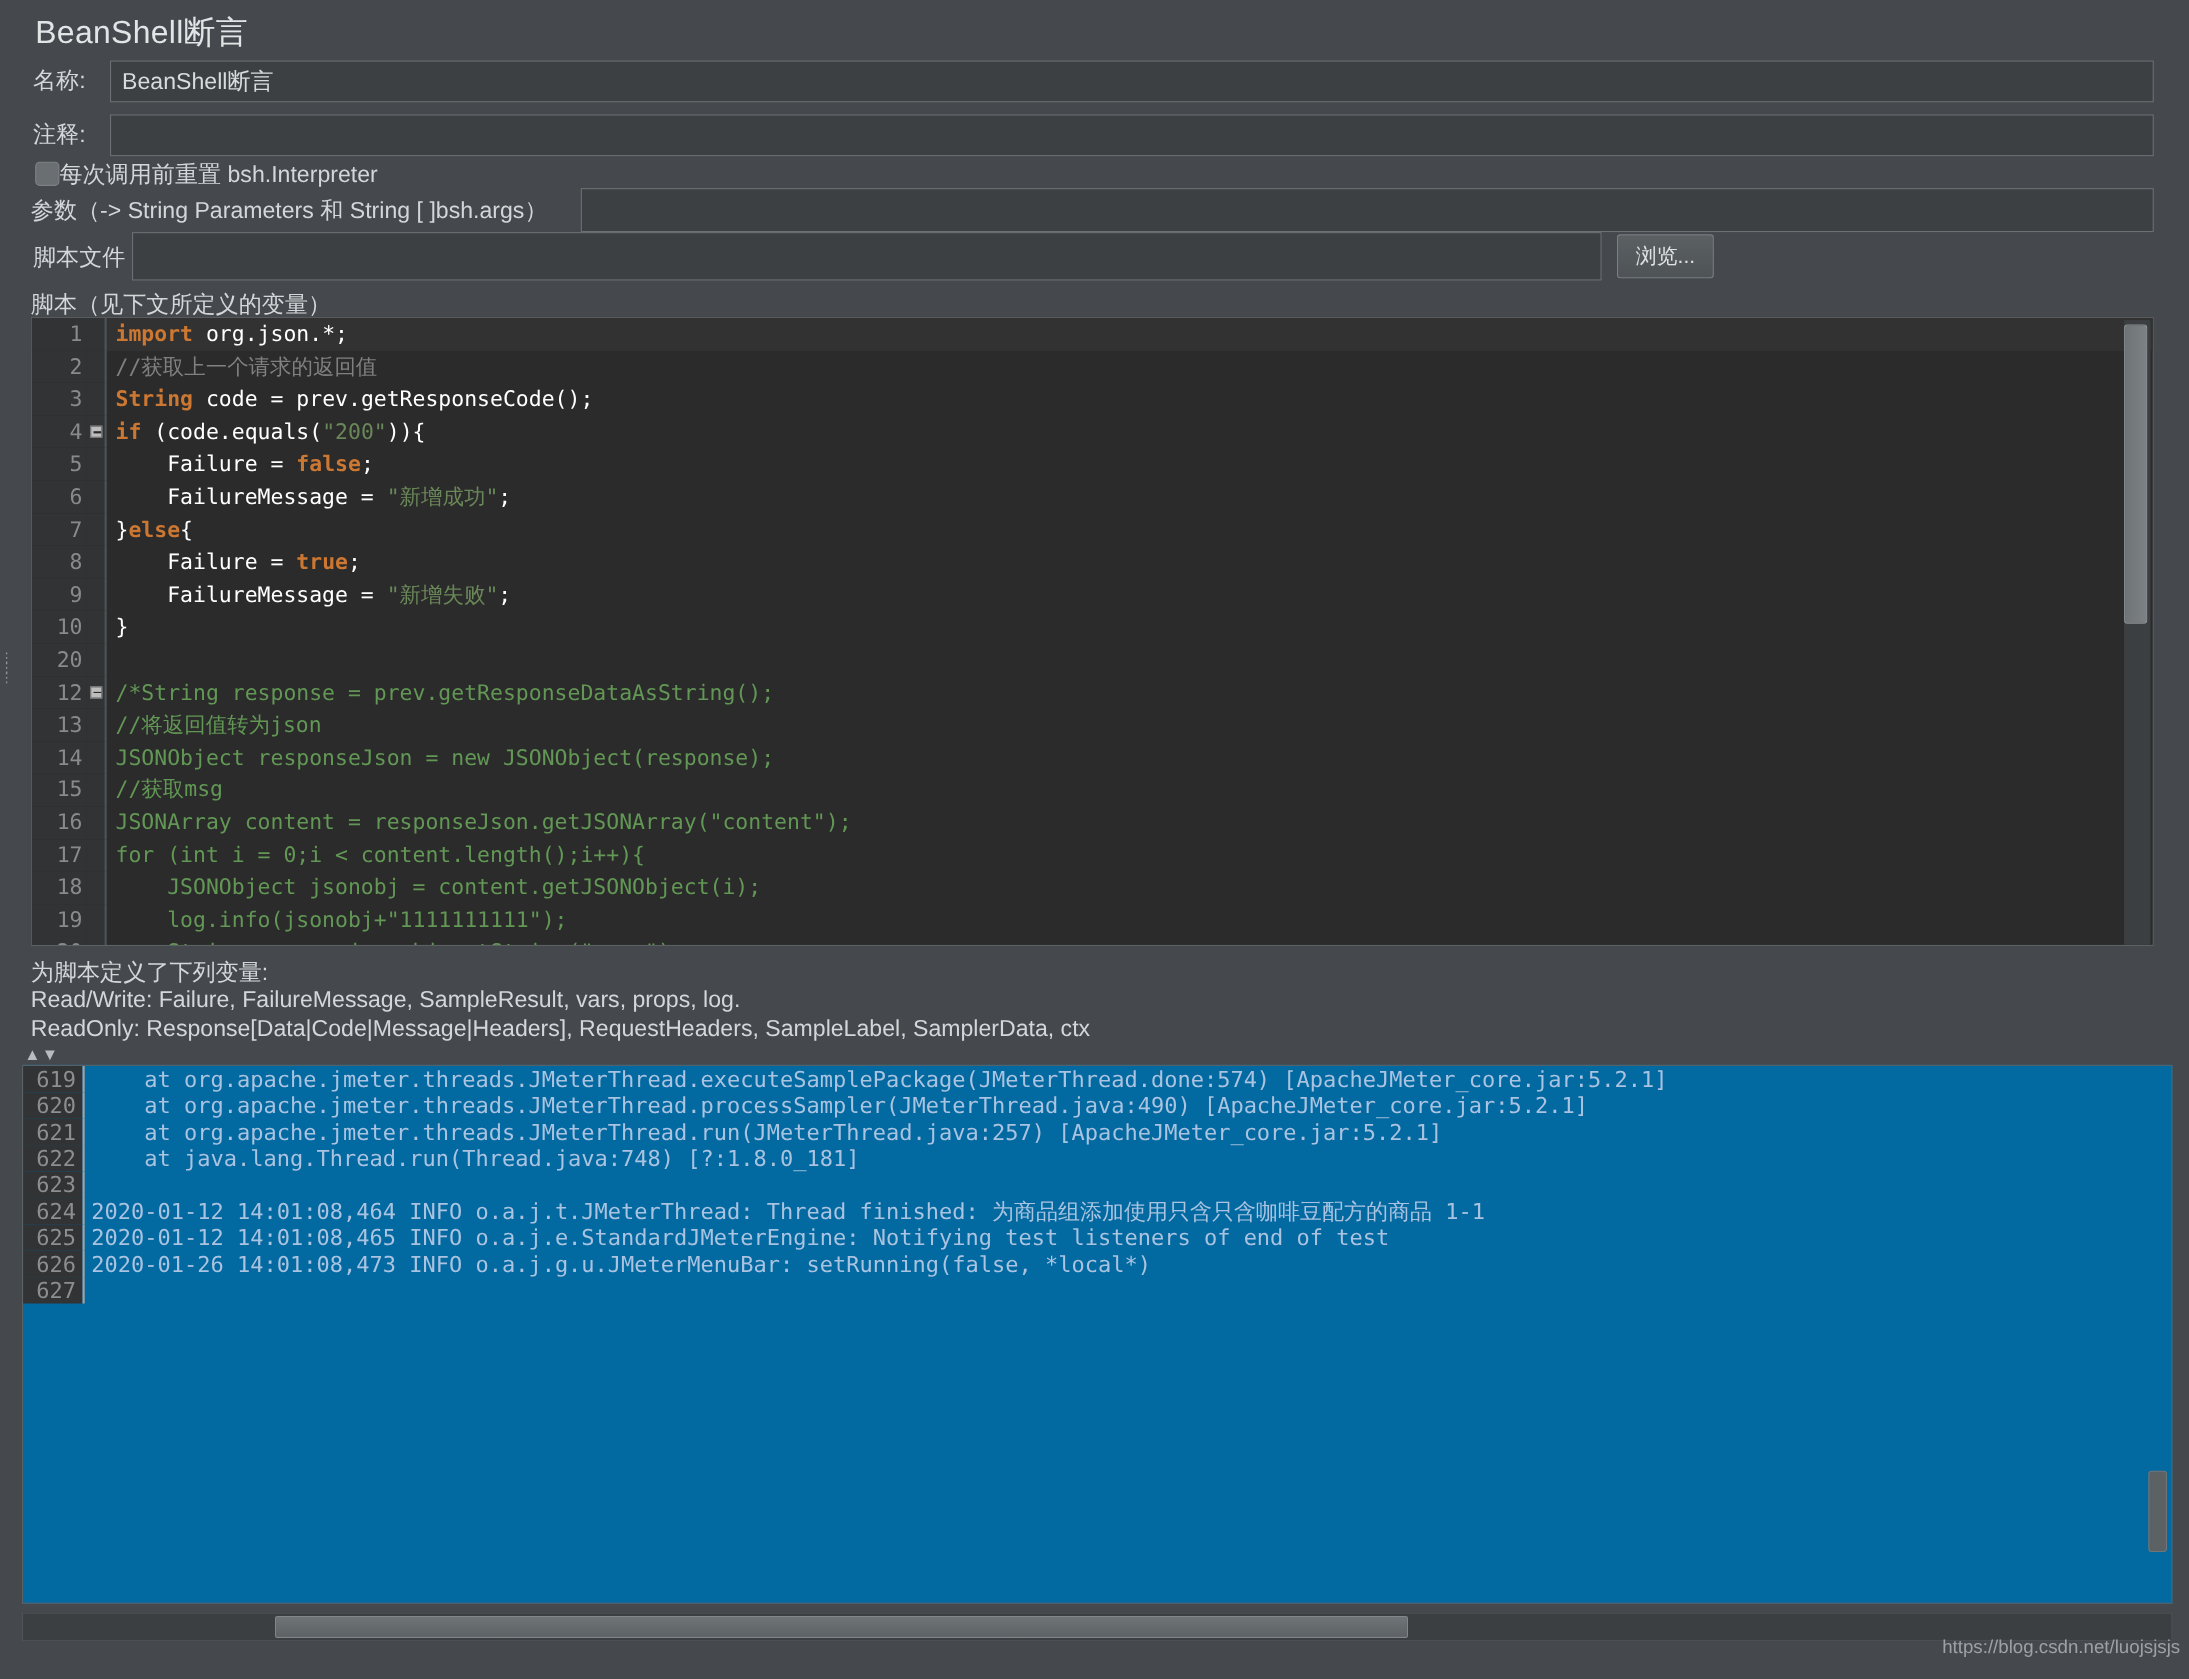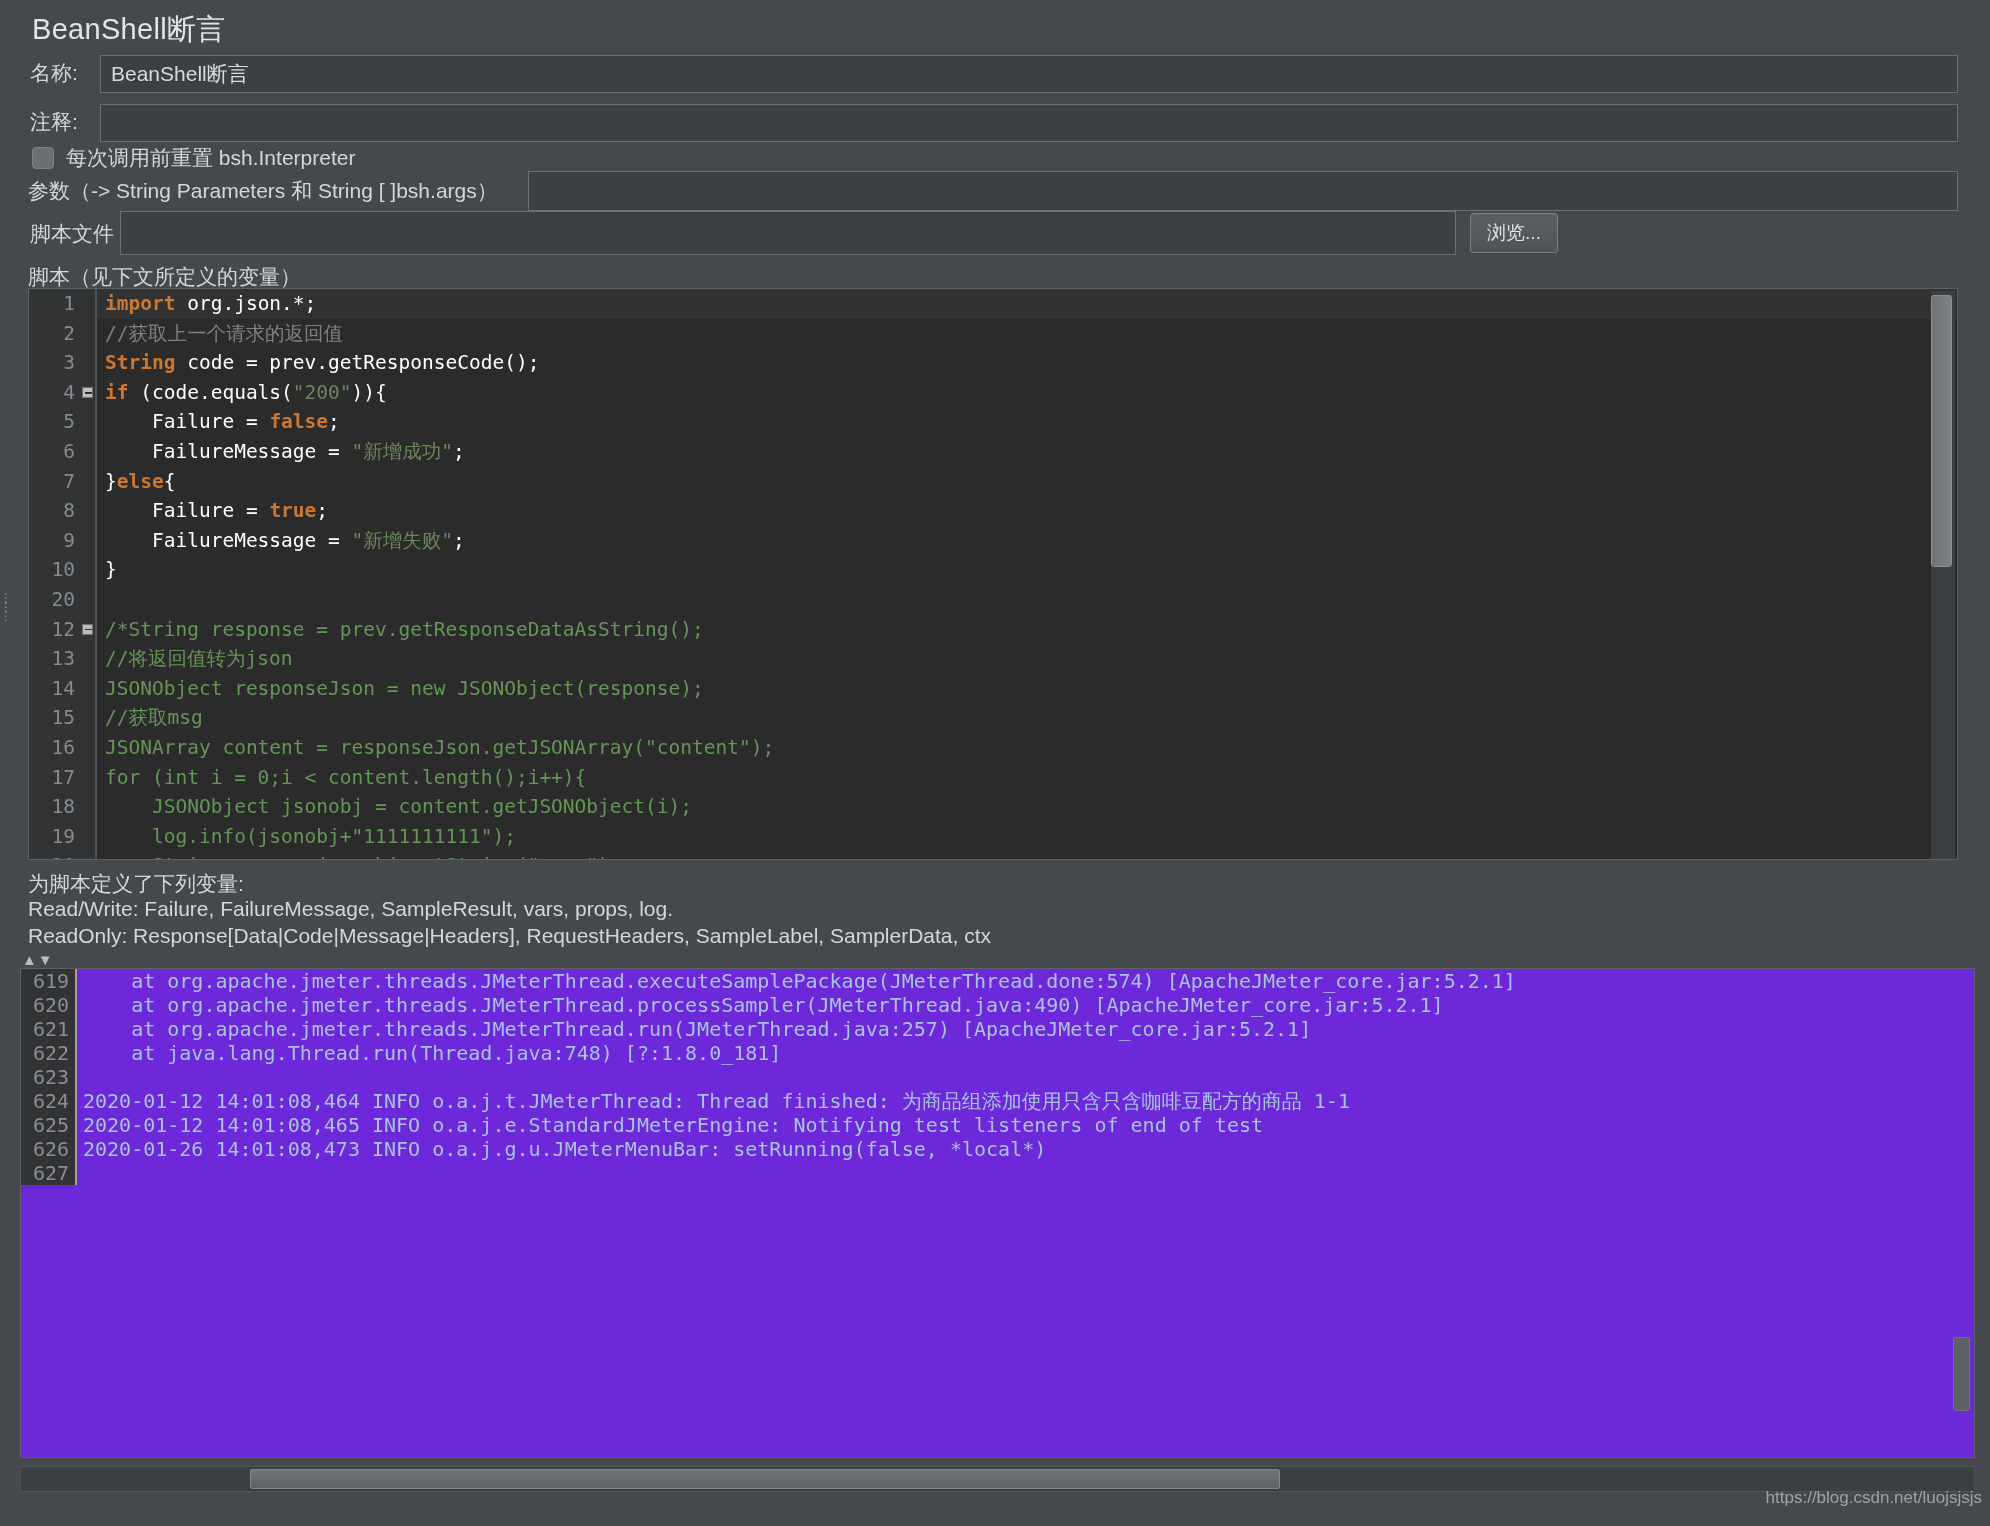--- a/index.html
+++ b/index.html
@@ -26,21 +26,21 @@
     border: 1px solid #6b7073;
     color: #d8dadc; font-size: 21px;
     padding: 0 10px; display: flex; align-items: center;
   }
   #name-label  { left: 30px; top: 59px; }
   #name-input  { left: 100px; top: 55px; width: 1858px; height: 38px; }
   #comment-label { left: 30px; top: 108px; }
   #comment-input { left: 100px; top: 104px; width: 1858px; height: 38px; }
 
   
-  .cb-row { position: absolute; left: 32px; top: 144px; display: flex; align-items: center; gap: 12px;}
+  .cb-row { position: absolute; left: 32px; top: 144px; display: flex; align-items: center; }
   .checkbox {
     width: 22px; height: 22px; border-radius: 4px;
     background: #6a6f72; border: 1px solid #7d8285;
   }
   .cb-text { font-size: 21px; color: #d4d7d9; }
 
   
   #params-label { left: 28px; top: 177px; }
   #params-input { left: 528px; top: 171px; width: 1430px; height: 40px; }
 
@@ -124,21 +124,21 @@
   }
   .split-arrows {
     position: absolute; left: 22px; top: 951px;
     font-size: 15px; color: #b9bcbe; letter-spacing: 1px;
   }
 
   
   .log-wrap {
     position: absolute; left: 20px; top: 968px;
     width: 1955px; height: 490px;
-    background: #6d28d9; border: 1px solid #5c6164;
+    background: #0369a1; border: 1px solid #5c6164;
     overflow: hidden;
     font-family: "DejaVu Sans Mono", "Liberation Mono", monospace;
     font-size: 20px; line-height: 24px;
   }
   .log-line { display: flex; height: 24px; white-space: pre; }
   .log-num {
     width: 54px; min-width: 54px; text-align: right; padding-right: 6px;
     color: #8c8f91; background: #313335;
   }
   .log-bar { width: 2px; min-width: 2px; background: #9fa3a6; }

